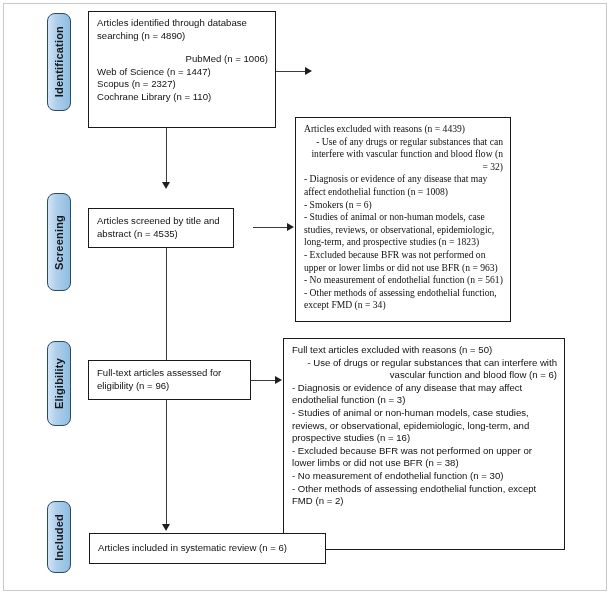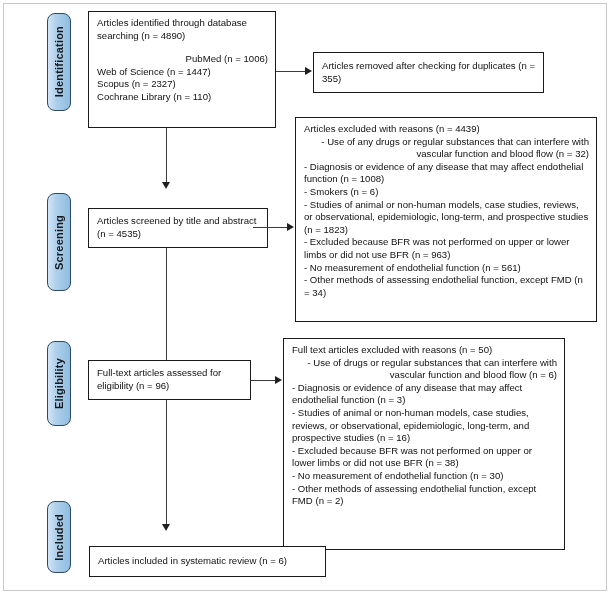--- a/index.html
+++ b/index.html
@@ -144,44 +144,41 @@
     </div>
 
     <div class="box" style="left:88px; top:11px; width:188px; height:117px;">
       <p>Articles identified through database searching (n = 4890)</p>
       <p class="gap">PubMed (n = 1006)</p>
       <p>Web of Science (n = 1447)</p>
       <p>Scopus (n = 2327)</p>
       <p>Cochrane Library (n = 110)</p>
     </div>
 
-    <div class="box vcenter" style="left:313px; top:52px; width:231px; height:41px;">
-      <p>Articles removed after checking for duplicates (n = 355)</p>
-    </div>
 
     <div class="hline" style="left:276px; top:71px; width:30px;"></div>
     <div class="arrow-right" style="left:305px; top:67px;"></div>
 
     <div class="vline" style="left:166px; top:128px; height:56px;"></div>
     <div class="arrow-down" style="left:162px; top:182px;"></div>
 
-    <div class="box" style="left:295px; top:117px; width:302px; height:205px;">
+    <div class="box" style="left:295px; top:117px; width:216px; height:205px;font-family:Liberation Serif, serif;">
       <p>Articles excluded with reasons (n = 4439)</p>
       <div class="lines">
         <p class="gap">- Use of any drugs or regular substances that can interfere with vascular function and blood flow (n = 32)</p>
         <p>- Diagnosis or evidence of any disease that may affect endothelial function (n = 1008)</p>
         <p>- Smokers (n = 6)</p>
         <p>- Studies of animal or non-human models, case studies, reviews, or observational, epidemiologic, long-term, and prospective studies (n = 1823)</p>
         <p>- Excluded because BFR was not performed on upper or lower limbs or did not use BFR (n = 963)</p>
         <p>- No measurement of endothelial function (n = 561)</p>
         <p>- Other methods of assessing endothelial function, except FMD (n = 34)</p>
       </div>
     </div>
 
-    <div class="box vcenter" style="left:88px; top:208px; width:180px; height:40px;">
+    <div class="box vcenter" style="left:88px; top:208px; width:146px; height:40px;">
       <p>Articles screened by title and abstract (n = 4535)</p>
     </div>
 
     <div class="hline" style="left:253px; top:227px; width:35px;"></div>
     <div class="arrow-right" style="left:287px; top:223px;"></div>
 
     <div class="vline" style="left:166px; top:248px; height:125px;"></div>
     <div class="arrow-down" style="left:162px; top:371px;"></div>
 
     <div class="box" style="left:283px; top:338px; width:282px; height:212px;">
@@ -199,19 +196,19 @@
     <div class="box vcenter" style="left:88px; top:360px; width:163px; height:40px;">
       <p>Full-text articles assessed for eligibility (n = 96)</p>
     </div>
 
     <div class="hline" style="left:251px; top:380px; width:25px;"></div>
     <div class="arrow-right" style="left:275px; top:376px;"></div>
 
     <div class="vline" style="left:166px; top:400px; height:125px;"></div>
     <div class="arrow-down" style="left:162px; top:524px;"></div>
 
-    <div class="box vcenter" style="left:89px; top:546px; width:237px; height:31px;">
+    <div class="box vcenter" style="left:89px; top:533px; width:237px; height:31px;">
       <p>Articles included in systematic review (n = 6)</p>
     </div>
 
 
   </div>
 </div>
 
 </body></html>

